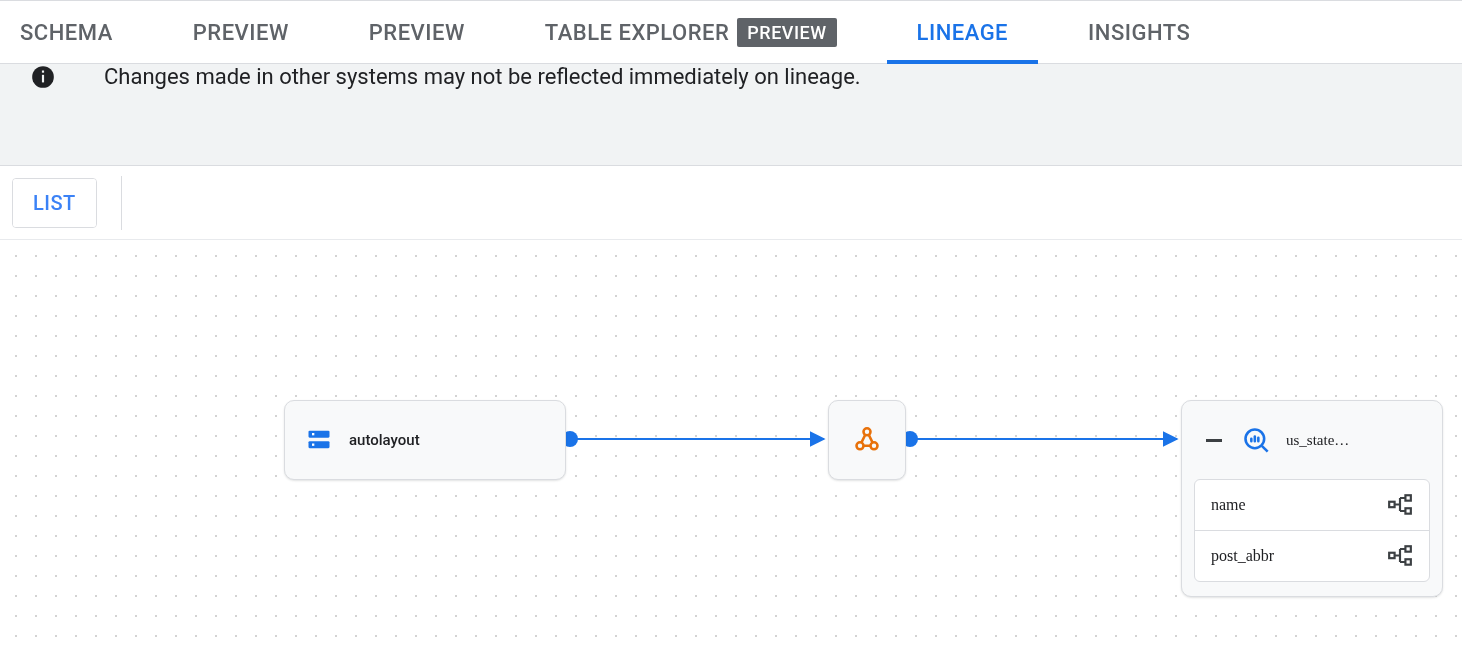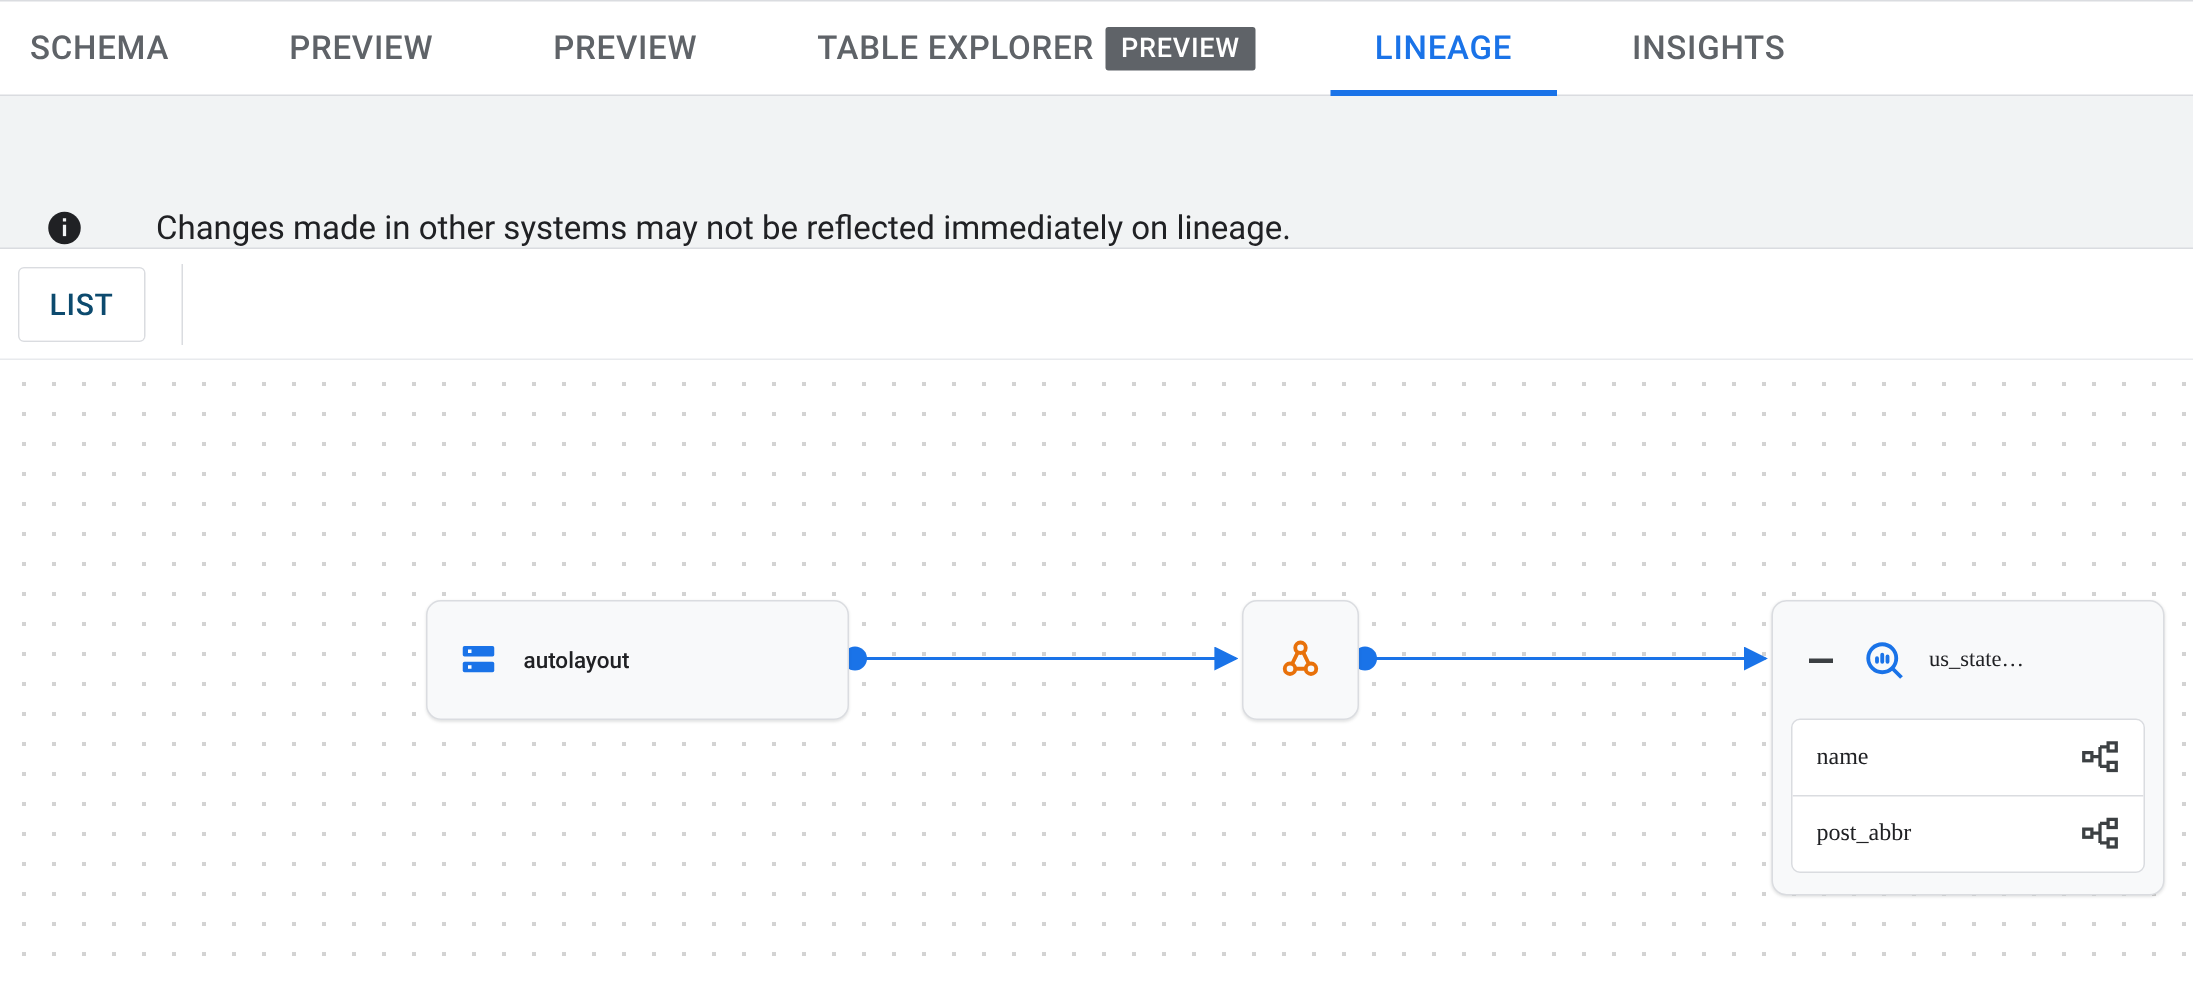--- a/index.html
+++ b/index.html
@@ -49,21 +49,21 @@
     border-radius: 2px;
     letter-spacing: 0.5px;
   }
 
   
   .banner {
     background: #f1f3f4;
     height: 102px;
     border-bottom: 1px solid #dadce0;
     display: flex;
-    align-items: flex-end;
+    align-items: flex-start;
     padding: 0 30px;
     gap: 48px;
   }
   .banner .info-icon {
     width: 26px; height: 26px;
     display:flex; align-items:center; justify-content:center;
   }
   .banner .msg {
     font-size: 22px;
     color: #202124;
@@ -84,21 +84,21 @@
     border-radius: 4px;
     overflow: hidden;
   }
   .seg button {
     font: inherit;
     font-size: 20px;
     font-weight: 500;
     letter-spacing: 0.5px;
     padding: 12px 20px;
     background: #fff;
-    color: #0c4a6e;
+    color: #3b82f6;
     border: none;
     cursor: pointer;
   }
   .seg button + button { border-left: 1px solid #dadce0; }
   .seg button.selected {
     background: #e8f0fe;
     color: #1a73e8;
     outline: 1px solid #1a73e8;
     outline-offset: -1px;
   }

